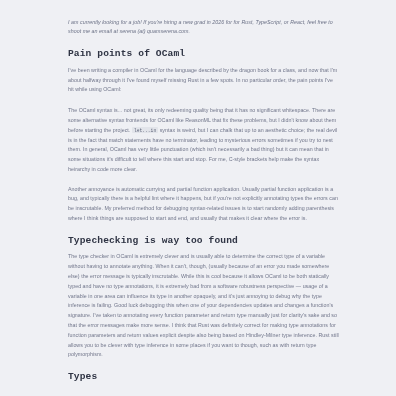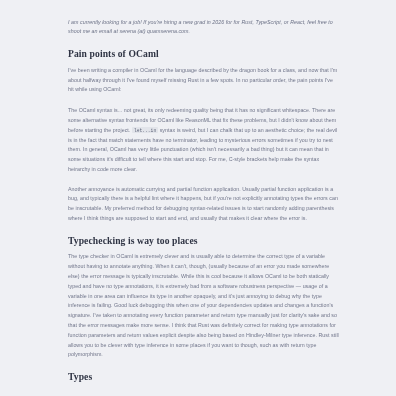--- a/index.html
+++ b/index.html
@@ -24,21 +24,21 @@
   }
   .intro {
     font-style: italic;
     font-size: 5.3px;
     line-height: 1.72;
     color: #6b7186;
     margin: 0 0 12px 0;
     letter-spacing: 0.04px;
   }
   h2.section-title {
-    font-family: Liberation Serif, serif;
+    font-family: Liberation Mono, monospace;
     font-size: 9.6px;
     font-weight: 700;
     color: #2f3444;
     margin: 0 0 6px 0;
     letter-spacing: 0.1px;
     line-height: 1.2;
   }
   p.body-text {
     font-size: 5.3px;
     line-height: 1.85;
@@ -71,21 +71,21 @@
     <h2 class="section-title">Pain points of OCaml</h2>
     <p class="body-text">I've been writing a compiler in OCaml for the language described by the dragon book for a class, and now that I'm about halfway through it I've found myself missing Rust in a few spots. In no particular order, the pain points I've hit while using OCaml:</p>
   </div>
 
   <div class="section">
     <p class="body-text"><span>The OCaml syntax is... not great, its only redeeming quality being that it has no significant whitespace. There are some alternative syntax frontends for OCaml like ReasonML that fix these problems, but I didn't know about them before starting the project. </span><code class="inline-code">let...in</code><span> syntax is weird, but I can chalk that up to an aesthetic choice; the real devil is in the fact that match statements have no terminator, leading to mysterious errors sometimes if you try to nest them. In general, OCaml has very little punctuation (which isn't necessarily a bad thing) but it can mean that in some situations it's difficult to tell where this start and stop. For me, C-style brackets help make the syntax heirarchy in code more clear.</span></p>
     <p class="body-text">Another annoyance is automatic currying and partial function application. Usually partial function application is a bug, and typically there is a helpful lint where it happens, but if you're not explicitly annotating types the errors can be inscrutable. My preferred method for debugging syntax-related issues is to start randomly adding parenthesis where I think things are supposed to start and end, and usually that makes it clear where the error is.</p>
   </div>
 
   <div class="section">
-    <h2 class="section-title">Typechecking is way too places</h2>
+    <h2 class="section-title">Typechecking is way too found</h2>
     <p class="body-text">The type checker in OCaml is extremely clever and is usually able to determine the correct type of a variable without having to annotate anything. When it can't, though, (usually because of an error you made somewhere else) the error message is typically inscrutable. While this is cool because it allows OCaml to be both statically typed and have no type annotations, it is extremely bad from a software robustness perspective — usage of a variable in one area can influence its type in another opaquely, and it's just annoying to debug why the type inference is failing. Good luck debugging this when one of your dependencies updates and changes a function's signature. I've taken to annotating every function parameter and return type manually just for clarity's sake and so that the error messages make more sense. I think that Rust was definitely correct for making type annotations for function parameters and return values explicit despite also being based on Hindley-Milner type inference. Rust still allows you to be clever with type inference in some places if you want to though, such as with return type polymorphism.</p>
   </div>
 
   <div class="section">
     <h2 class="section-title">Types</h2>
 
   </div>
 
 </div>
 

